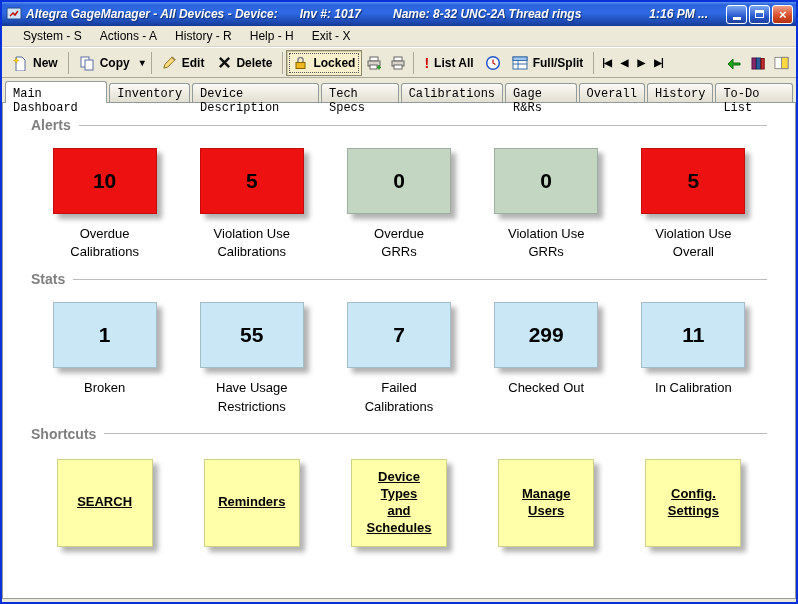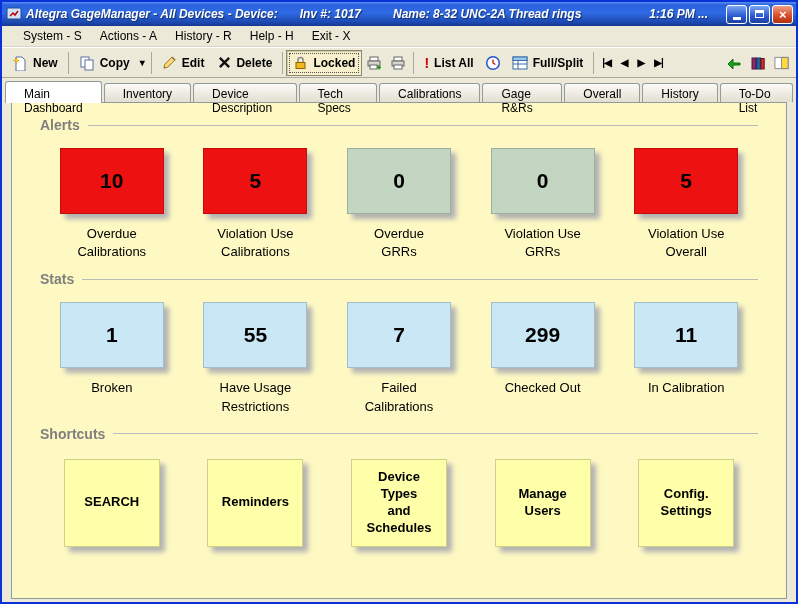--- a/index.html
+++ b/index.html
@@ -77,33 +77,33 @@
   .badge-excl { color: #d00000; font-weight: bold; font-size: 14px; }
   .right-group { margin-left: auto; display: flex; align-items: center; }
   .icn { display: flex; align-items: center; }
   
   .tabbar {
     flex: 0 0 24px; height: 24px;
     display: flex; align-items: flex-end; gap: 2px;
     padding: 0 3px; position: relative; z-index: 2;
   }
   .tab {
-    padding: 3px 18px 4px;
+    padding: 3px 7px 4px;
     background: linear-gradient(180deg,#fbfaf6,#e2ded0);
     border: 1px solid #919b9c; border-bottom: none;
     border-radius: 3px 3px 0 0;
-    height: 19px; margin-bottom: 0; color: #000;
+    height: 19px; margin-bottom: 0; color: #000; font-family: Liberation Mono, monospace;
   }
   .tab.active {
     background: #fff; height: 22px; padding-top: 5px;
     margin-bottom: -1px; z-index: 3; position: relative;
   }
   
   .content {
-    flex: 1; margin: 0 9px 3px; background: #fef9c3;
+    flex: 1; margin: 0 0 3px; background: #ffffff;
     border: 1px solid #919b9c;
     padding: 10px 28px 6px; overflow: hidden;
     position: relative; z-index: 1;
   }
   .section { margin-top: 10px; }
   .section:first-child { margin-top: 4px; }
   .section-head { display: flex; align-items: center; gap: 8px; }
   .section-title { color: #7f7f7f; font-weight: bold; font-size: 14px; }
   .section-rule { flex: 1; height: 1px; background: #bcbcbc; }
   .tile-row {
@@ -131,21 +131,21 @@
     justify-items: center; margin-top: 17px;
   }
   .shortcut {
     width: 96px; height: 88px;
     background: var(--shortcut-yellow, #feffa8);
     box-shadow: 5px 5px 5px #b2b2b2;
     border: 1px solid rgba(0,0,0,0.18);
     display: flex; align-items: center; justify-content: center;
     text-align: center; font-weight: bold; font-size: 13px;
     white-space: pre-line; line-height: 1.3; color: #000;
-    padding: 3px; cursor: default;
+    padding: 3px; cursor: default; text-decoration: underline;
   }
 </style>
 </head>
 <body>
 
 <div class="window">
 
   <div class="titlebar">
     <span class="icn">
       <svg width="16" height="16" viewBox="0 0 16 16">

